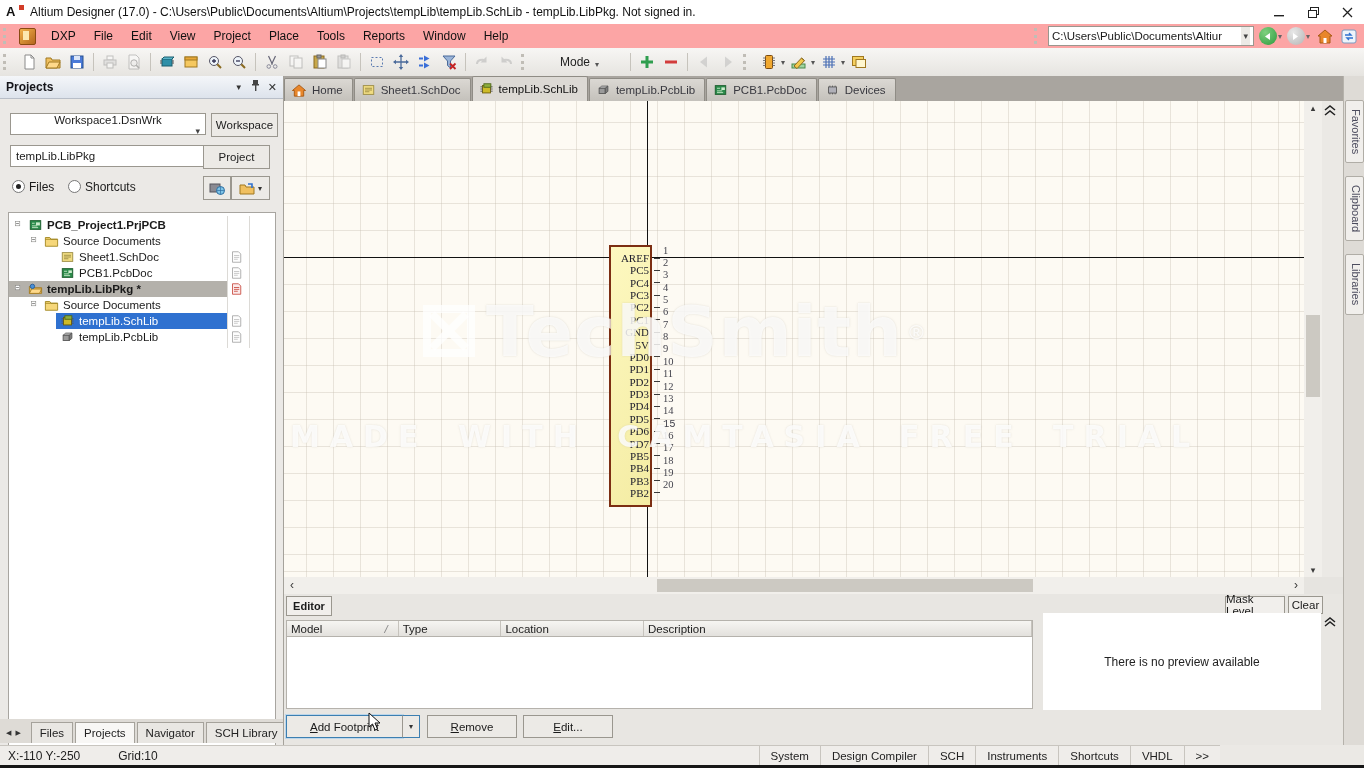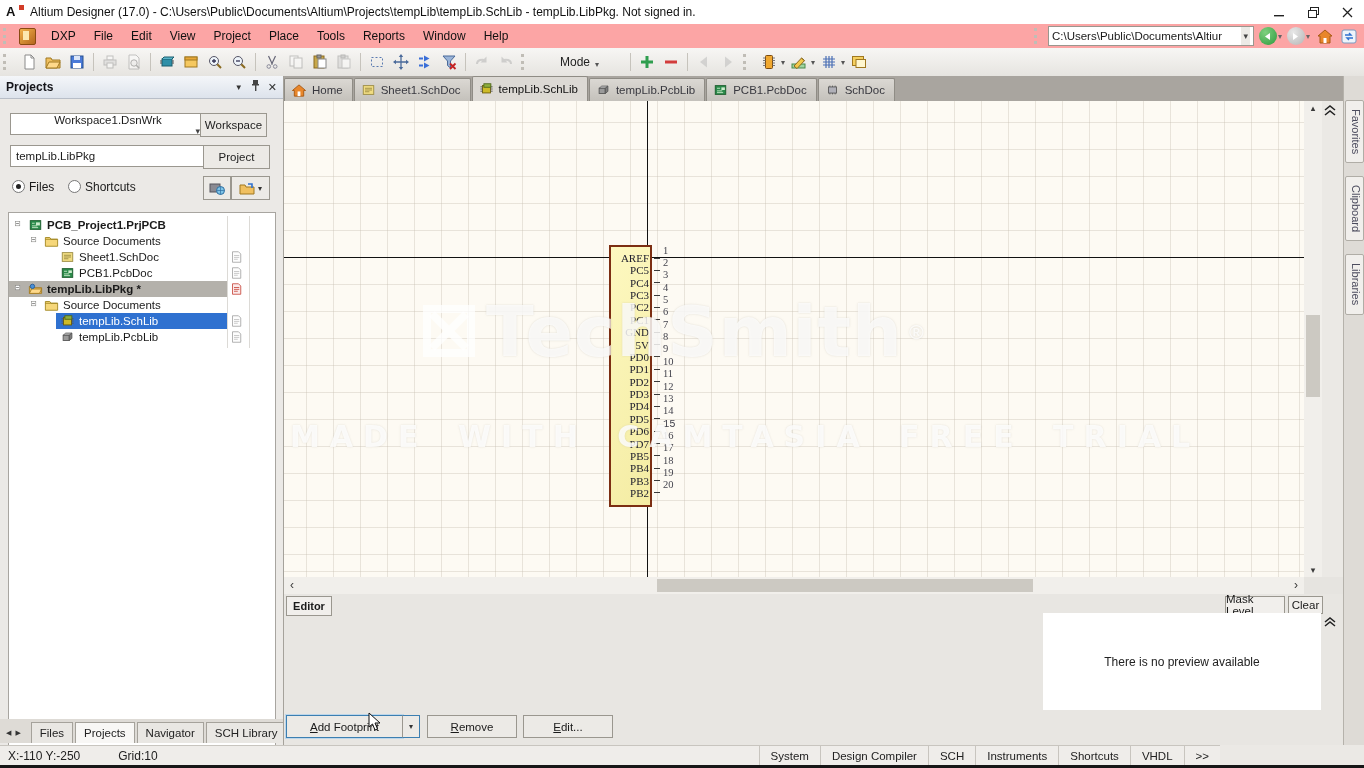--- a/index.html
+++ b/index.html
@@ -505,21 +505,21 @@
         </span>
         <span>PCB1.PcbDoc</span>
       </div>
       <div class="doctab">
         <span class="ico">
           <svg width="15" height="14" viewBox="0 0 16 16">
             <rect x="3.5" y="4.5" width="9" height="7" fill="#b0b0b8" stroke="#555"></rect>
             <path d="M5 3v1.5M8 3v1.5M11 3v1.5M5 11.5V13M8 11.5V13M11 11.5V13" stroke="#555"></path>
           </svg>
         </span>
-        <span>SchDoc</span>
+        <span>Devices</span>
       </div>
     </div>
 
 <div id="canvas" class="abs">
   <div id="axis-h" class="abs"></div>
   <div id="axis-v" class="abs"></div>
   <div id="comp-body" class="abs"></div>
   <div id="pins">
         <div class="pin-label" style="left: 326px; top: 151px;">AREF</div>
         <div class="pin-stub" style="left: 370px; top: 156.5px;"></div>
@@ -626,21 +626,21 @@
               <rect x="1" y="4" width="7" height="1.5" fill="#444"></rect>
               <rect x="4" y="5" width="1.4" height="6" fill="#444"></rect>
             </svg></span>
       <span style="font-size:11px;">✕</span>
     </span>
   </div>
   <div class="fieldbox" style="left:10px;top:37px;width:184px;flex-direction:column;">
     <span>Workspace1.DsnWrk</span>
         <span class="caret">▾</span>
   </div>
-  <div class="pbtn" style="left:200px;top:37px;width:65px;height:22px;">Workspace</div>
+  <div class="pbtn" style="left:211px;top:37px;width:65px;height:22px;">Workspace</div>
   <div class="fieldbox" style="left:10px;top:69px;width:184px;">
     <span>tempLib.LibPkg</span>
   </div>
   <div class="pbtn" style="left:203px;top:69px;width:65px;height:22px;">Project</div>
   <div class="abs" style="left:12px;top:104px;">
     <span class="radio sel"></span><span>Files</span>
   </div>
   <div class="abs" style="left:68px;top:104px;">
     <span class="radio"></span><span>Shortcuts</span>
   </div>
@@ -825,20 +825,38 @@
           <div class="ptab">Navigator</div>
           <div class="ptab">SCH Library</div>
         </span>
   </div>
 </div>
 
 <div id="bottom" class="abs">
   <div id="editor-tab">Editor</div>
   <div id="mask-btn" class="sbtn">Mask Level</div>
   <div id="clear-btn" class="sbtn">Clear</div>
+  <div id="mtable">
+    <div class="hdr" id="mtable-headers">
+          <div class="hcell" style="width: 112px;">
+            <span>Model</span>
+            <span class="sort">/</span>
+          </div>
+          <div class="hcell" style="width: 103px;">
+            <span>Type</span>
+          </div>
+          <div class="hcell" style="width: 143px;">
+            <span>Location</span>
+          </div>
+          <div class="hcell" style="width: 389px;">
+            <span>Description</span>
+          </div>
+        </div>
+    <div class="bodyrow"></div>
+  </div>
   <div id="preview">
     <span>There is no preview available</span>
   </div>
   <span id="prev-chev"><svg width="12" height="10">
           <path d="M1 5l5-4 5 4M1 9l5-4 5 4" fill="none" stroke="#222" stroke-width="1.5"></path>
         </svg></span>
   <div id="addfoot-main" class="footbtn">
         <span class="ul">Add Footprint</span>
       </div>
   <div id="addfoot-dd" class="footbtn">▾</div>

